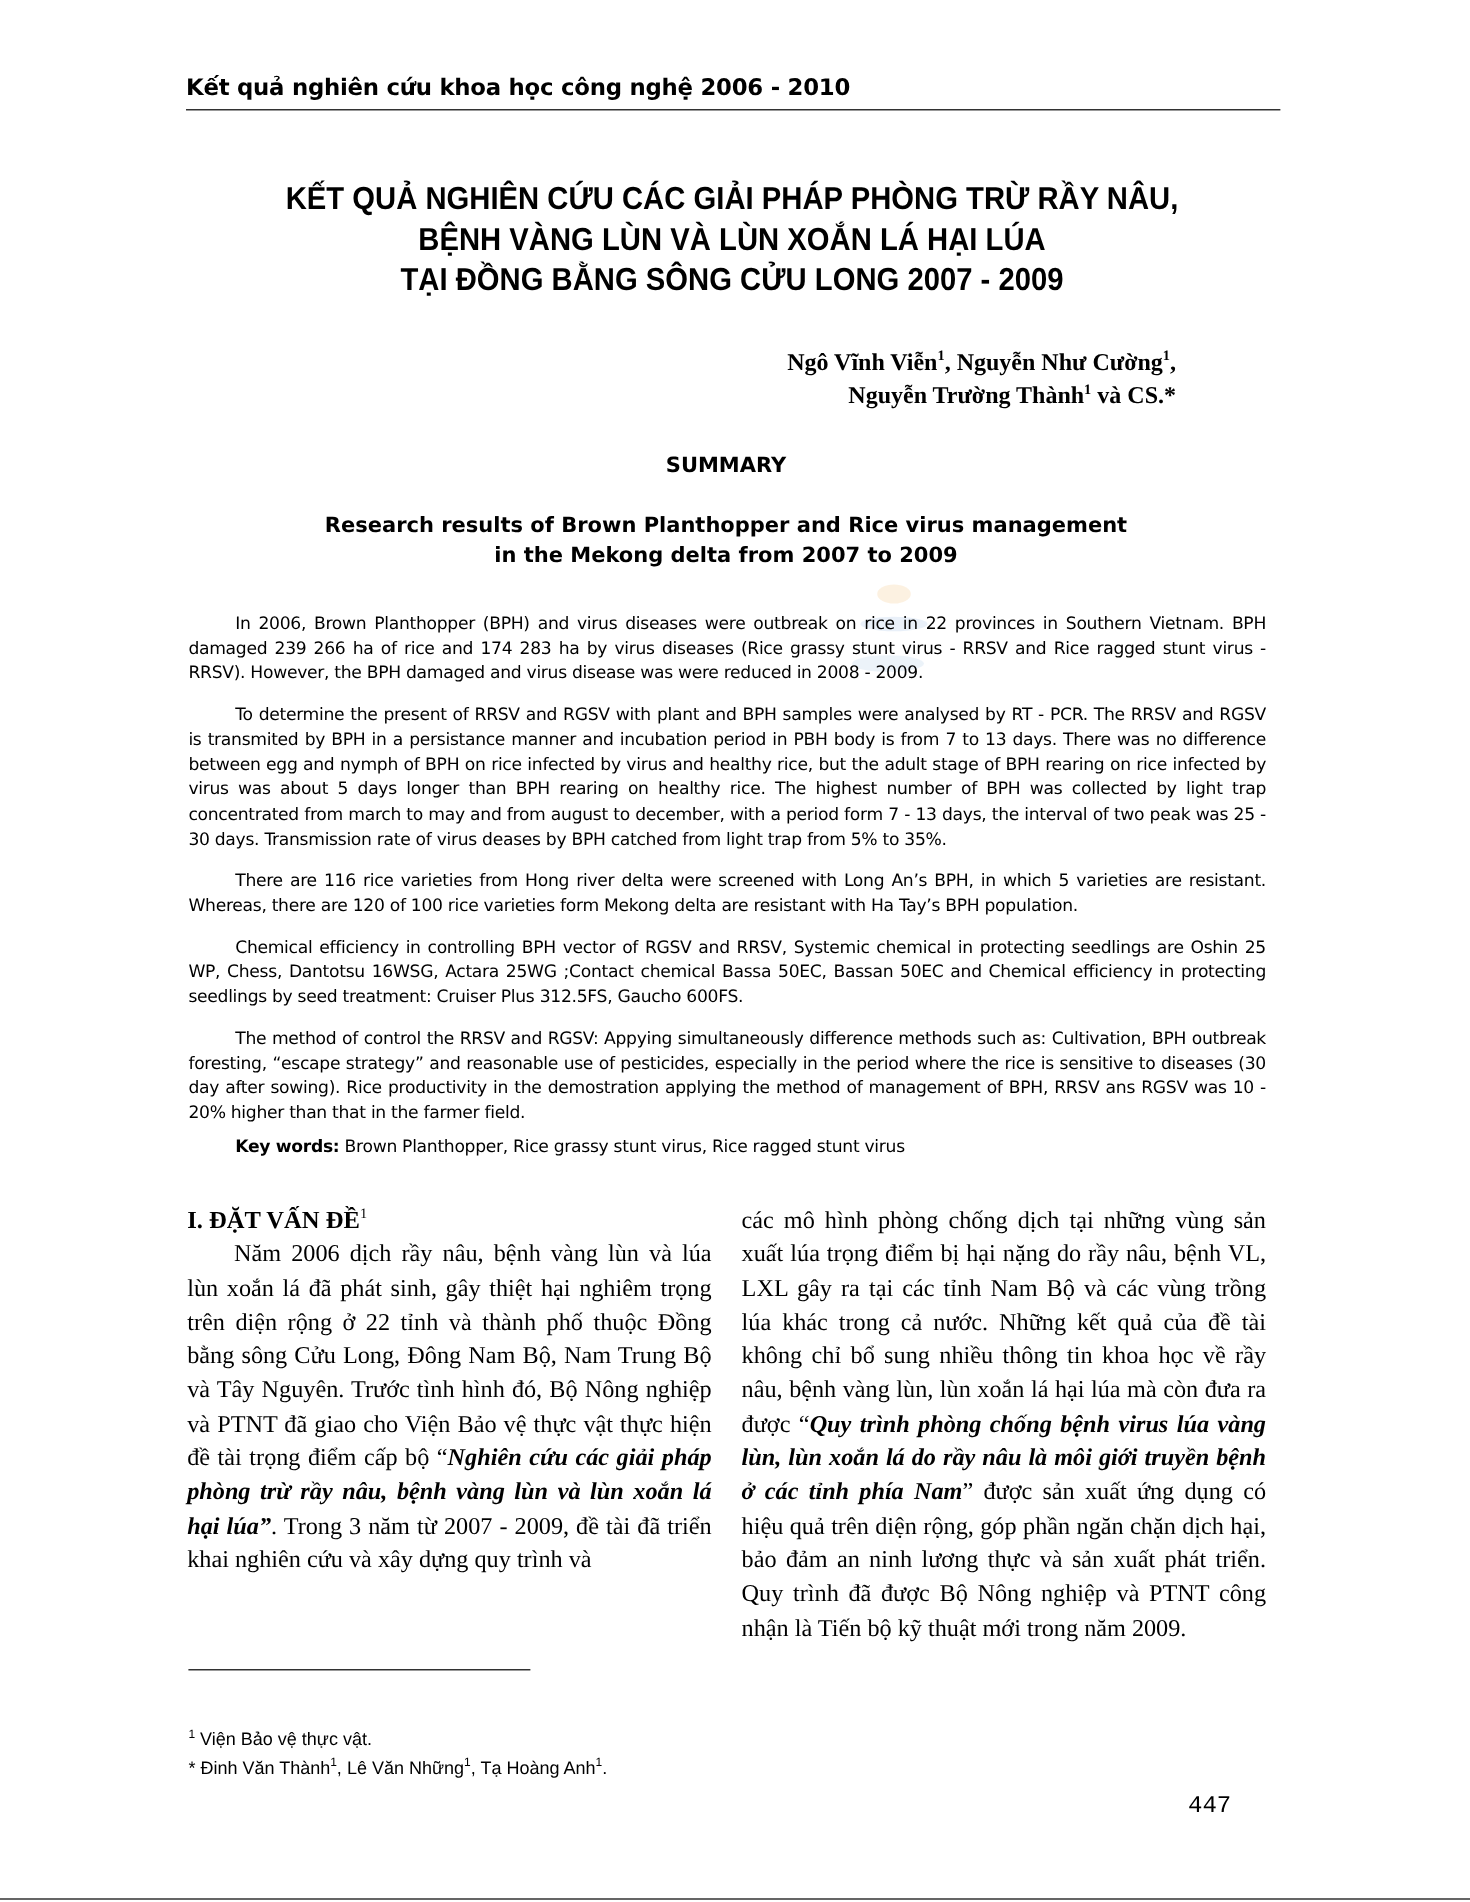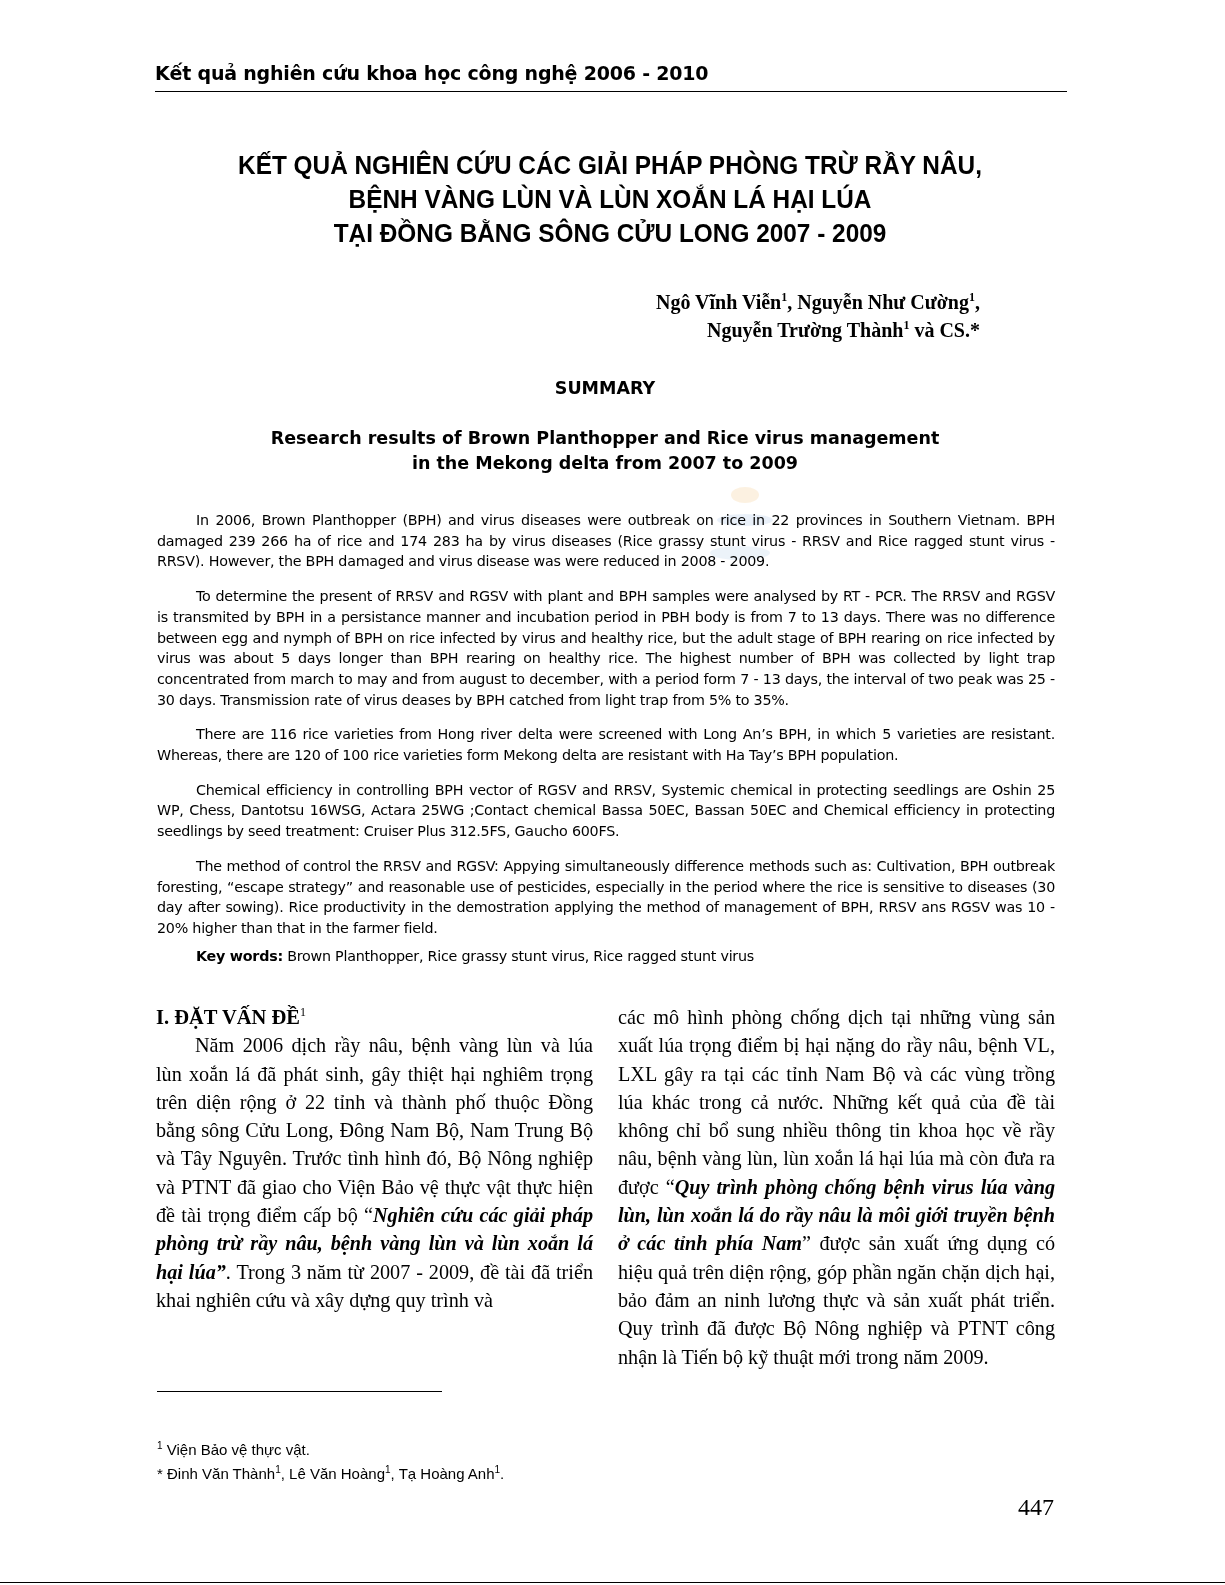--- a/index.html
+++ b/index.html
@@ -61,22 +61,22 @@
   .bi { font-weight: bold; font-style: italic; }
 
   .footnote-rule { position: absolute; left: 157px; top: 1391px; width: 285px; border-top: 1.3px solid #000; }
   .footnotes {
     position: absolute; left: 157px; top: 1438px; width: 440px;
     font-family: Liberation Sans, sans-serif; font-size: 15px; line-height: 24px;
   }
   .footnotes sup { font-size: 10px; vertical-align: 6px; line-height: 0; }
 
   .page-number {
-    position: absolute; left: 990px; top: 1494px; width: 64px; text-align: right;
-    font-family: Liberation Serif, serif; font-size: 24px;
+    position: absolute; left: 990px; top: 1494px; width: 64px; text-align: left;
+    font-family: Liberation Mono, monospace; font-size: 20px;
   }
   .bottom-rule { position: absolute; left: 0; top: 1582px; width: 1225px; border-top: 1.5px solid #000; }
 </style>
 </head>
 <body>
 
 <div class="page">
 
   <div class="running-header">Kết quả nghiên cứu khoa học công nghệ 2006 - 2010</div>
   <div class="header-rule"></div>
@@ -122,18 +122,18 @@
     <p class="indent"><span>Năm 2006 dịch rầy nâu, bệnh vàng lùn và lúa lùn xoắn lá đã phát sinh, gây thiệt hại nghiêm trọng trên diện rộng ở 22 tỉnh và thành phố thuộc Đồng bằng sông Cửu Long, Đông Nam Bộ, Nam Trung Bộ và Tây Nguyên. Trước tình hình đó, Bộ Nông nghiệp và PTNT đã giao cho Viện Bảo vệ thực vật thực hiện đề tài trọng điểm cấp bộ “</span><span class="bi">Nghiên cứu các giải pháp phòng trừ rầy nâu, bệnh vàng lùn và lùn xoắn lá hại lúa”</span><span>. Trong 3 năm từ 2007 - 2009, đề tài đã triển khai nghiên cứu và xây dựng quy trình và</span></p>
   </div>
 
   <div class="col col-right">
     <p><span>các mô hình phòng chống dịch tại những vùng sản xuất lúa trọng điểm bị hại nặng do rầy nâu, bệnh VL, LXL gây ra tại các tỉnh Nam Bộ và các vùng trồng lúa khác trong cả nước. Những kết quả của đề tài không chỉ bổ sung nhiều thông tin khoa học về rầy nâu, bệnh vàng lùn, lùn xoắn lá hại lúa mà còn đưa ra được “</span><span class="bi">Quy trình phòng chống bệnh virus lúa vàng lùn, lùn xoắn lá do rầy nâu là môi giới truyền bệnh ở các tỉnh phía Nam</span><span>” được sản xuất ứng dụng có hiệu quả trên diện rộng, góp phần ngăn chặn dịch hại, bảo đảm an ninh lương thực và sản xuất phát triển. Quy trình đã được Bộ Nông nghiệp và PTNT công nhận là Tiến bộ kỹ thuật mới trong năm 2009.</span></p>
   </div>
 
   <div class="footnote-rule"></div>
   <div class="footnotes">
     <div><sup>1</sup><span> Viện Bảo vệ thực vật.</span></div>
-    <div><span>* </span><span>Đinh Văn Thành</span><sup>1</sup><span>, </span><span>Lê Văn Hoàng</span><sup>1</sup><span>, </span><span>Tạ Hoàng Anh</span><sup>1</sup><span>.</span></div>
+    <div><span>* </span><span>Đinh Văn Thành</span><sup>1</sup><span>, </span><span>Lê Văn Những</span><sup>1</sup><span>, </span><span>Tạ Hoàng Anh</span><sup>1</sup><span>.</span></div>
   </div>
 
   <div class="page-number">447</div>
   <div class="bottom-rule"></div>
 </div>
 
 </body></html>

